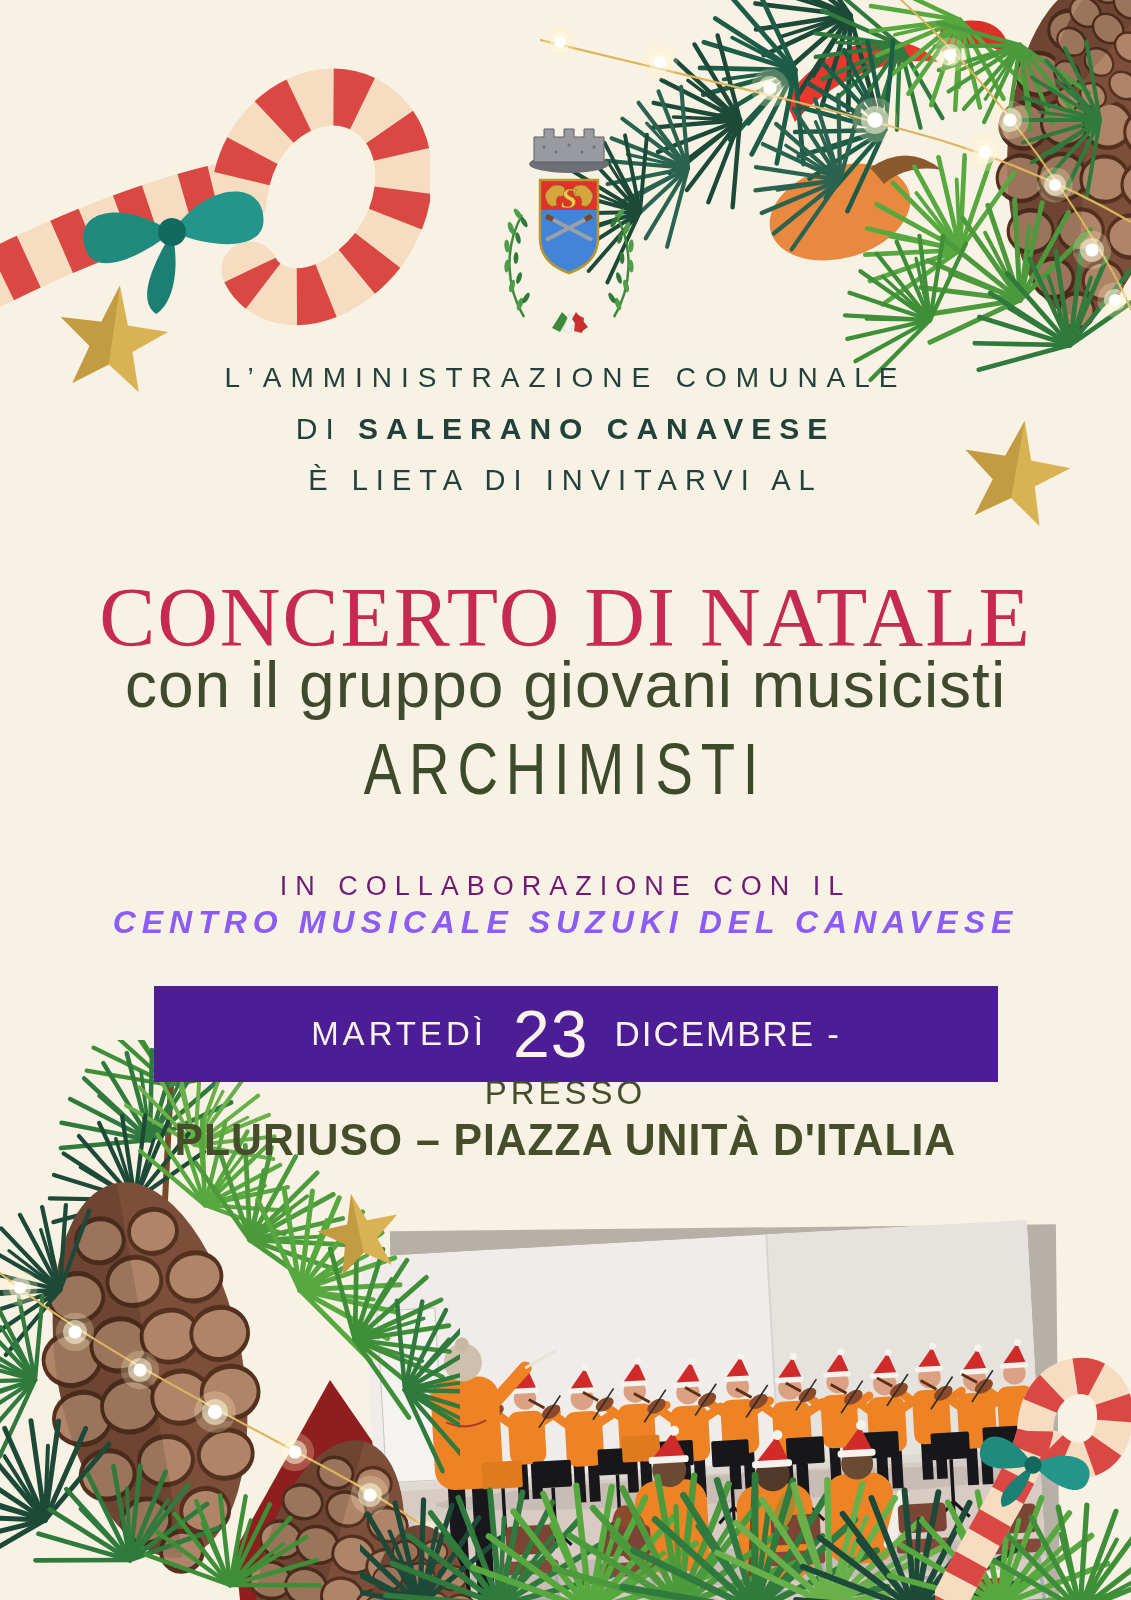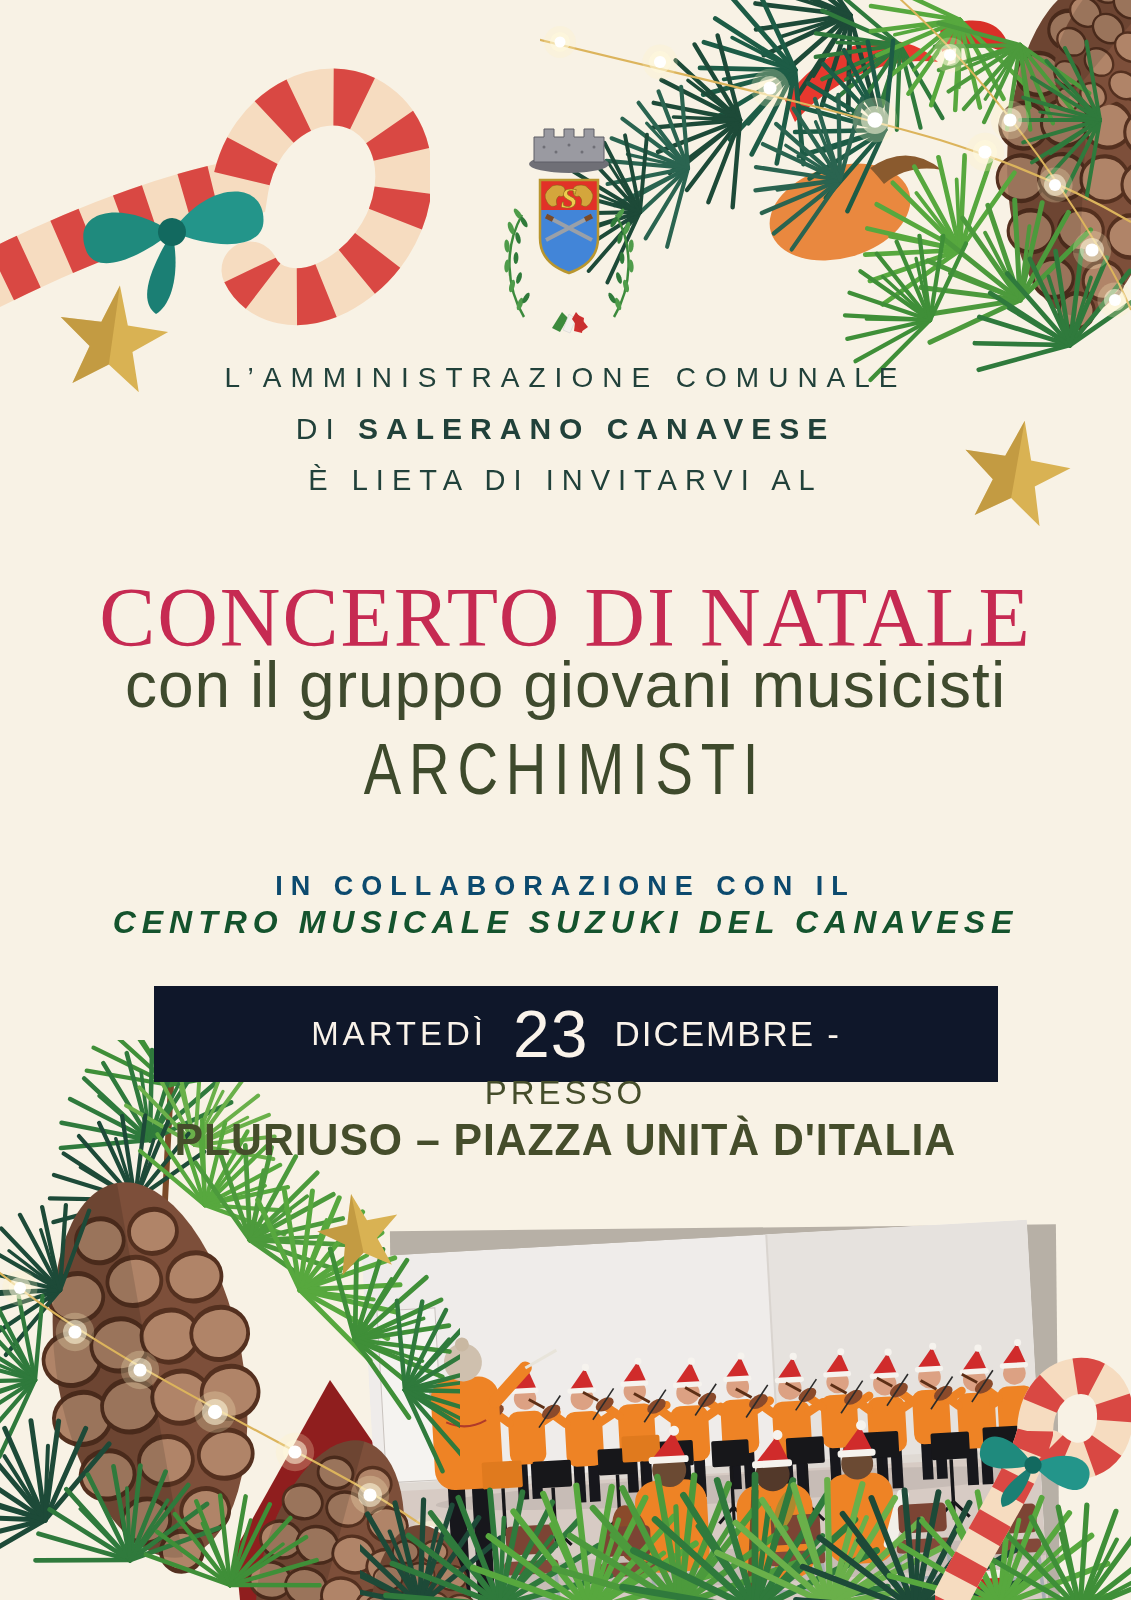--- a/index.html
+++ b/index.html
@@ -20,25 +20,25 @@
   .intro-line2{top:413px;font-size:30px;letter-spacing:8px;font-weight:500;}
   .intro-line2 b{font-weight:700;}
   .intro-line3{top:465px;font-size:29px;letter-spacing:8px;font-weight:500;}
   .main-title{
     top:538px;font-size:84px;letter-spacing:2px;
     font-family:"Liberation Serif", serif;font-weight:400;color:#c62a52;margin-top:36px;
   }
   .subtitle{top:652px;font-size:64px;color:#3f4a2e;font-weight:400;letter-spacing:1px;}
   .group-name{top:732px;font-size:72px;color:#3e4a2c;letter-spacing:10px;font-weight:400;}
   .group-name span{display:inline-block;transform:scaleX(0.78);}
-  .collab1{top:872px;font-size:27px;letter-spacing:8px;color:#0c4a6e;font-weight:700;}
-  .collab2{top:906px;font-size:32px;letter-spacing:6px;color:#14532d;font-weight:700;font-style:italic;}
+  .collab1{top:872px;font-size:27px;letter-spacing:8px;color:#701a75;font-weight:400;}
+  .collab2{top:906px;font-size:32px;letter-spacing:6px;color:#8b5cf6;font-weight:700;font-style:italic;}
   .banner{
     position:absolute;left:154px;top:986px;width:844px;height:96px;
-    background:#0f172a;color:#faf3ea;
+    background:#4c1d95;color:#faf3ea;
     display:flex;align-items:center;justify-content:center;gap:12px;
   }
   .banner .wd{font-size:33px;letter-spacing:4px;}
   .banner .dy{font-size:66px;letter-spacing:1px;margin:0 14px;}
   .banner .mo,.banner .sep,.banner .tm{font-size:35px;letter-spacing:2px;}
   .presso{top:1076px;font-size:33px;font-weight:400;letter-spacing:4px;color:#454d2b;}
   .venue{top:1116px;font-size:45px;font-weight:700;letter-spacing:1px;color:#454d2b;}
   .venue span{display:inline-block;transform:scaleX(0.95);}
   .photo-shadow{
     left:372px;top:1238px;width:666px;height:382px;

